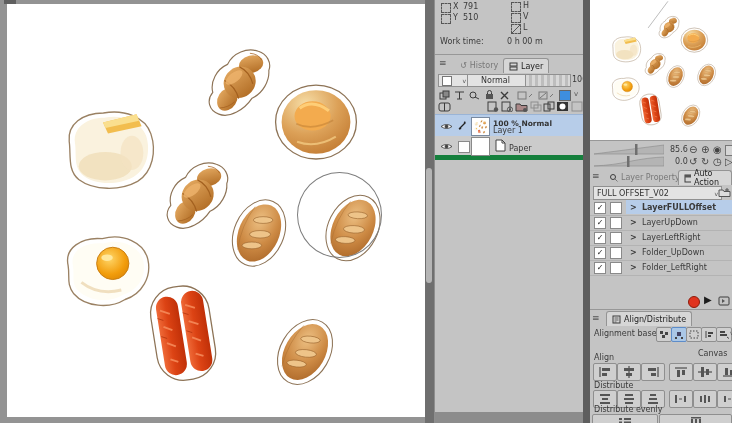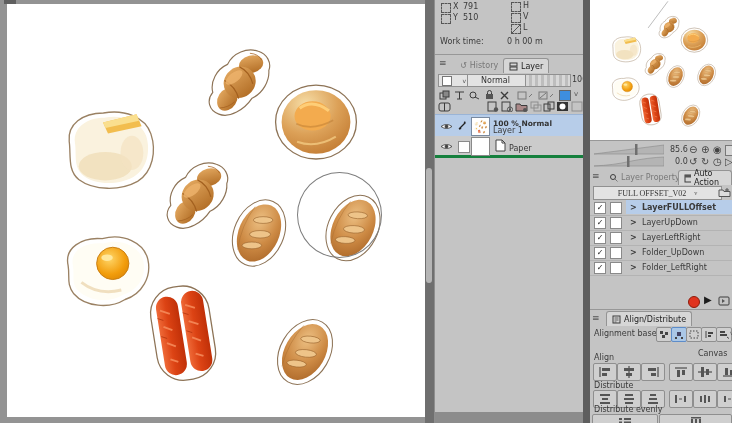--- a/index.html
+++ b/index.html
@@ -9,21 +9,21 @@
   .lbl{font-size:8px;color:#3a3a3a;white-space:nowrap;}
   .sm{font-size:7.5px;}
   .tab{display:flex;align-items:center;gap:3px;padding:1px 5px;font-size:8px;height:12px;border-radius:3px 3px 0 0;}
   .tab.active{background:#d6d6d6;border:1px solid #949494;border-bottom:none;color:#222;}
   .tab.inactive{color:#787878;}
   .btn{background:#cfcfcf;border:1px solid #8f8f8f;border-radius:2px;display:flex;align-items:center;justify-content:center;}
   .btn.sel{background:#aac7e6;border-color:#5d8cc9;}
   .combo{background:#e3e3e3;border:1px solid #909090;display:flex;align-items:center;font-size:8px;padding:0 3px;justify-content:space-between;}
   .chk{width:10px;height:10px;background:#fff;border:1px solid #8a8a8a;font-size:8px;line-height:9px;text-align:center;color:#222;}
   .circbtn{font-size:10px;color:#444;line-height:11px;}
-  .rowline{border-bottom:3px solid #15803d;padding-left:44px;}
+  .rowline{border-bottom:5px solid #15803d;padding-left:44px;}
   svg{display:block;}
   .icobox{stroke:#3c3c3c;stroke-width:1;fill:none;}
 </style>
 </head>
 <body>
 
 <svg width="0" height="0" style="position:absolute">
   <defs>
     <radialGradient id="gBread" cx="40%" cy="30%" r="75%">
       <stop offset="0%" stop-color="#ecbf82"></stop>
@@ -346,21 +346,21 @@
       <span>Layer Property</span>
     </div>
     <div class="abs tab active" style="left:88px;top:170px;">
       <svg width="10" height="9">
           <rect x="1" y="1" width="8" height="7" class="icobox" fill="#fff"></rect>
           <rect x="1" y="1" width="8" height="2.5" fill="#555"></rect>
         </svg>
       <span>Auto Action</span>
     </div>
 
-    <div class="abs combo" style="left:3px;top:186px;width:121px;height:12px;justify-content:center;gap:8px;font-family:Liberation Serif, serif;">
+    <div class="abs combo" style="left:3px;top:186px;width:121px;height:12px;justify-content:space-between;gap:8px;">
       <span>FULL OFFSET_V02</span>
       <span style="font-size:6px;color:#555;">v</span>
     </div>
     <svg class="abs" style="left:128px;top:186px" width="13" height="12">
         <path d="M1,4 h4 l1,1.5 h6 v5 h-11 Z" fill="#ddd" stroke="#555"></path>
         <path d="M9,2 v4 M7,4 h4" stroke="#555"></path>
       </svg>
 
     <div class="abs" style="left:0;top:200px;width:142px;height:15px;border-bottom:1px solid #b3b3b3;">
       <div class="abs" style="left:36px;top:0;width:106px;height:14px;background:#b7cde9;"></div>

